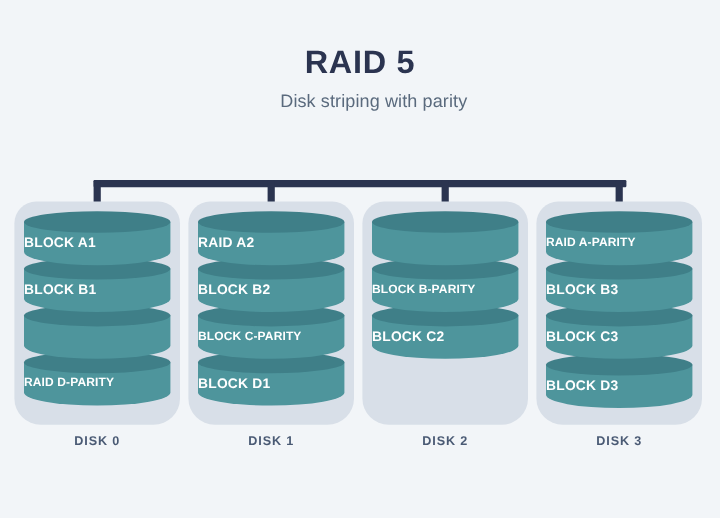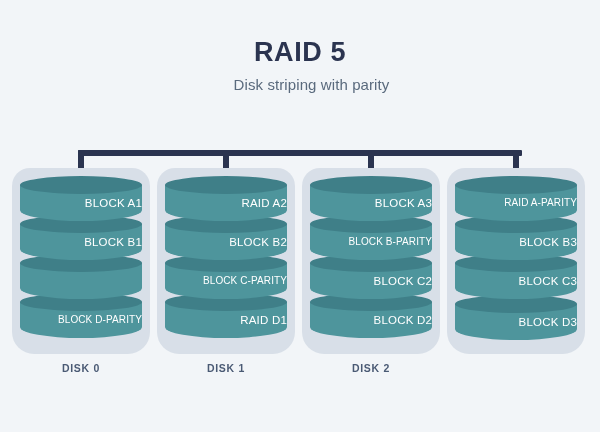--- a/index.html
+++ b/index.html
@@ -115,24 +115,24 @@
     width: 122px;
     height: 18px;
     background: #3f7f88;
     border-radius: 61px / 9px;
   }
   .platter-label {
     position: absolute;
     left: 0;
     top: 16px;
     width: 122px;
-    text-align: right;
+    text-align: left;
     color: #ffffff;
     font-size: 11.5px;
-    font-weight: normal;
+    font-weight: bold;
     letter-spacing: 0.2px;
     line-height: 22px;
     white-space: nowrap;
   }
   .platter-label.small {
     font-size: 10px;
     letter-spacing: 0.1px;
   }
 
   .disk-caption {
@@ -165,21 +165,21 @@
       <div class="bus-drop" style="left: 513px;"></div>
     </div>
 
   <div id="disks">
       <div class="disk-column" style="left: 12px;">
         <div class="disk-shell">
           <div class="disk-stack">
             <div class="platter" style="top: 117px; z-index: 10;">
               <div class="platter-body"></div>
               <div class="platter-cap"></div>
-              <div class="platter-label small">BLOCK D-PARITY</div>
+              <div class="platter-label small">RAID D-PARITY</div>
             </div>
             <div class="platter" style="top: 78px; z-index: 11;">
               <div class="platter-body"></div>
               <div class="platter-cap"></div>
             </div>
             <div class="platter" style="top: 39px; z-index: 12;">
               <div class="platter-body"></div>
               <div class="platter-cap"></div>
               <div class="platter-label">BLOCK B1</div>
             </div>
@@ -191,21 +191,21 @@
           </div>
         </div>
         <div class="disk-caption">DISK 0</div>
       </div>
       <div class="disk-column" style="left: 157px;">
         <div class="disk-shell">
           <div class="disk-stack">
             <div class="platter" style="top: 117px; z-index: 10;">
               <div class="platter-body"></div>
               <div class="platter-cap"></div>
-              <div class="platter-label">RAID D1</div>
+              <div class="platter-label">BLOCK D1</div>
             </div>
             <div class="platter" style="top: 78px; z-index: 11;">
               <div class="platter-body"></div>
               <div class="platter-cap"></div>
               <div class="platter-label small">BLOCK C-PARITY</div>
             </div>
             <div class="platter" style="top: 39px; z-index: 12;">
               <div class="platter-body"></div>
               <div class="platter-cap"></div>
               <div class="platter-label">BLOCK B2</div>
@@ -215,39 +215,33 @@
               <div class="platter-cap"></div>
               <div class="platter-label">RAID A2</div>
             </div>
           </div>
         </div>
         <div class="disk-caption">DISK 1</div>
       </div>
       <div class="disk-column" style="left: 302px;">
         <div class="disk-shell">
           <div class="disk-stack">
-            <div class="platter" style="top: 117px; z-index: 10;">
-              <div class="platter-body"></div>
-              <div class="platter-cap"></div>
-              <div class="platter-label">BLOCK D2</div>
-            </div>
             <div class="platter" style="top: 78px; z-index: 11;">
               <div class="platter-body"></div>
               <div class="platter-cap"></div>
               <div class="platter-label">BLOCK C2</div>
             </div>
             <div class="platter" style="top: 39px; z-index: 12;">
               <div class="platter-body"></div>
               <div class="platter-cap"></div>
               <div class="platter-label small">BLOCK B-PARITY</div>
             </div>
             <div class="platter" style="top: 0px; z-index: 13;">
               <div class="platter-body"></div>
               <div class="platter-cap"></div>
-              <div class="platter-label">BLOCK A3</div>
             </div>
           </div>
         </div>
         <div class="disk-caption">DISK 2</div>
       </div>
       <div class="disk-column" style="left: 447px;">
         <div class="disk-shell">
           <div class="disk-stack">
             <div class="platter" style="top: 119px; z-index: 10;">
               <div class="platter-body"></div>
@@ -264,16 +258,17 @@
               <div class="platter-cap"></div>
               <div class="platter-label">BLOCK B3</div>
             </div>
             <div class="platter" style="top: 0px; z-index: 13;">
               <div class="platter-body"></div>
               <div class="platter-cap"></div>
               <div class="platter-label small">RAID A-PARITY</div>
             </div>
           </div>
         </div>
+        <div class="disk-caption">DISK 3</div>
       </div>
     </div>
 
 </div>
 
 </body></html>

